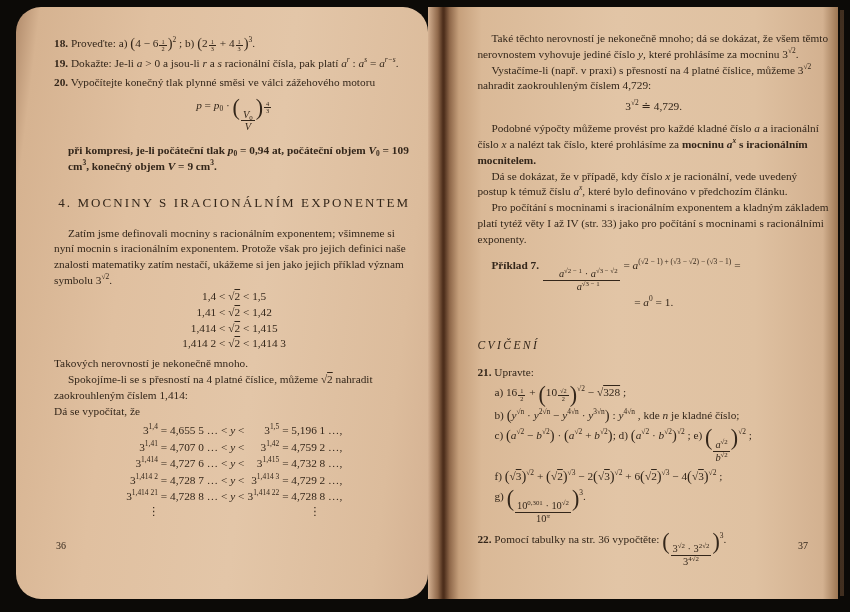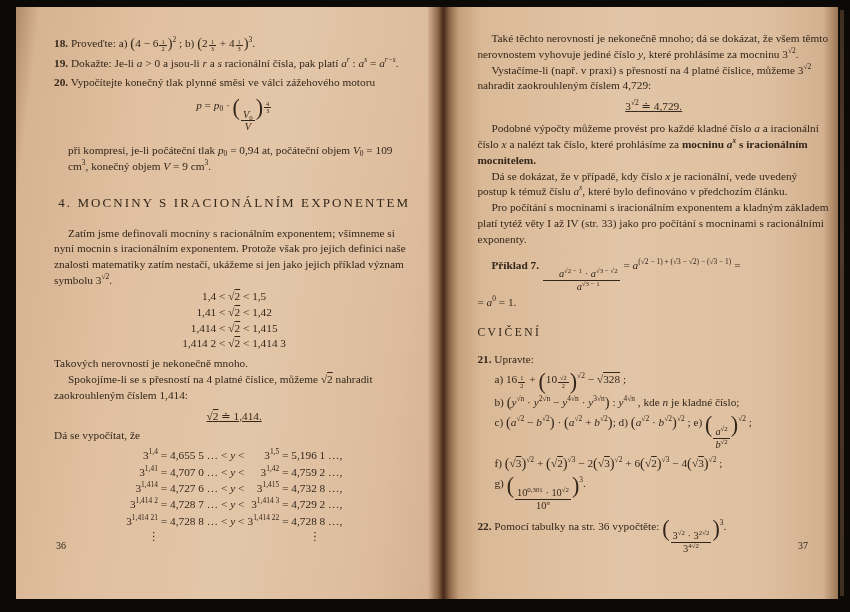--- a/index.html
+++ b/index.html
@@ -1,56 +1,56 @@
 <!DOCTYPE html>
 <html><head>
 <meta charset="utf-8">
 <style>
   html,body{margin:0;padding:0;}
   body{width:850px;height:612px;background:#0c0a07;position:relative;overflow:hidden;
        font-family:"Liberation Serif","DejaVu Serif",serif;color:#33261a;}
   .book{position:absolute;left:16px;top:7px;width:822px;height:592px;display:flex;}
   .page{position:relative;font-size:11.3px;line-height:1.40;}
   .page.lp{width:372px;background:linear-gradient(97deg,#b18b6b 0%,#d6b391 5%,#e0c0a0 28%,#e3c6a8 58%,#dcbc9c 88%,#d4b192 100%);
-           padding:28px 14px 0 38px;}
+           padding:28px 14px 0 38px;border-radius:25px;}
   .page.rp{width:364px;background:linear-gradient(90deg,#c6a07c 0%,#dab997 6%,#e2c5a6 42%,#dfc1a1 78%,#d3b190 96%,#9c7653 100%);
            padding:24px 8px 0 18px;}
   .gutter{width:32px;background:linear-gradient(90deg,#d4b192 0%,#926b4b 30%,#51321e 47%,#47291704 50%,#51321e 53%,#926b4b 72%,#c6a07c 100%);}
   .gutter{background:linear-gradient(90deg,#d4b192 0%,#8f684a 32%,#4e2f1c 48%,#4e2f1c 52%,#8f684a 70%,#c6a07c 100%);}
   .sup{font-size:.66em;vertical-align:.62em;line-height:0;}
   .sub{font-size:.66em;vertical-align:-.25em;line-height:0;}
   .i{font-style:italic}
   .b{font-weight:bold}
   .ov{text-decoration:overline}
   .bp{font-size:1.28em;line-height:0;vertical-align:-.1em}
   .bp2{font-size:1.95em;line-height:0;vertical-align:-.28em}
   .frac{display:inline-flex;flex-direction:column;align-items:center;vertical-align:-.85em;
         line-height:1.12;font-size:.92em;margin:0 1px;text-align:center}
   .frac .fn{border-bottom:1px solid #33261a;padding:0 2px}
   .frac .fd{padding:0 2px}
   .frac.fsup{font-size:.56em;vertical-align:.5em;line-height:1.05}
   .ctr{text-align:center}
   .ind{text-indent:14px}
   .para{margin:0}
   .exi{margin:1px 0 3px;}
-  .note{padding-left:14px;margin:10px 0 0;}
+  .note{padding-left:14px;margin:10px 0 0;font-weight:bold;}
   .formula{margin:7px 0 5px;}
   .heading{text-align:center;font-size:13px;letter-spacing:2.1px;font-weight:400;margin:20px 0 13px;white-space:nowrap}
-  .eq{margin:5px 0 4px;text-decoration:underline;}
+  .eq{margin:5px 0 4px;}
   .tbl{display:grid;grid-template-columns:repeat(5,max-content);column-gap:3px;justify-content:center;margin-top:3px;line-height:1.45}
   .tbl .ce{white-space:nowrap}
   .tbl .r{justify-self:end}
   .dotsrow{display:flex;justify-content:center;gap:150px;line-height:1.05;margin-top:2px;letter-spacing:0}
   .pn{position:absolute;bottom:46px;font-size:10px}
   .lp .pn{left:40px}
   .rp .pn{right:30px}
-  .cvic{letter-spacing:2.4px;margin:15px 0 10px;font-size:11.6px}
+  .cvic{font-style:italic;letter-spacing:2.4px;margin:28px 0 10px;font-size:11.6px}
   .sit{margin:5px 0 5px 17px;}
   .prk{margin:10px 0 0;}
-  .prk2{margin:2px 0 0;}
+  .prk2{margin:2px 0 0;text-align:center;}
   .edge{position:absolute;right:6px;top:10px;width:4px;height:586px;background:linear-gradient(180deg,#6b4c33,#856247 40%,#6b4c33);opacity:.55}
   .nw{white-space:nowrap}
 </style>
 </head>
 <body>
 
 <div class="book">
 
   <div class="page lp">
     <div class="exi nw"><span class="b">18.</span><span> Proveďte: a) </span><span class="bp">(</span><span>4 − 6</span><span class="frac fsup">
@@ -78,21 +78,20 @@
 
     <p class="para ind"><span>Zatím jsme definovali mocniny s racionálním exponentem; všimneme si nyní mocnin s iracionálním exponentem. Protože však pro jejich definici naše znalosti matematiky zatím nestačí, ukážeme si jen jako jejich příklad význam symbolu 3</span><span class="sup">√2</span><span>.</span></p>
 
     <div class="ctr"><span>1,4 &lt; </span><span>√</span><span class="ov">2</span><span> &lt; 1,5</span></div>
     <div class="ctr"><span>1,41 &lt; </span><span>√</span><span class="ov">2</span><span> &lt; 1,42</span></div>
     <div class="ctr"><span>1,414 &lt; </span><span>√</span><span class="ov">2</span><span> &lt; 1,415</span></div>
     <div class="ctr"><span>1,414 2 &lt; </span><span>√</span><span class="ov">2</span><span> &lt; 1,414 3</span></div>
 
     <p class="para" style="margin-top:4px"><span>Takových nerovností je nekonečně mnoho.</span></p>
     <p class="para ind"><span>Spokojíme-li se s přesností na 4 platné číslice, můžeme </span><span>√</span><span class="ov">2</span><span> nahradit zaokrouhleným číslem 1,414:</span></p>
-    <div class="ctr eq"><span>√</span><span class="ov">2</span><span> ≐ 1,414.</span></div>
     <p class="para"><span>Dá se vypočítat, že</span></p>
 
     <div class="tbl">
       <div class="ce r"><span>3</span><span class="sup">1,4</span></div>
       <div class="ce"><span>= 4,655 5 …</span></div>
       <div class="ce"><span>&lt; </span><span class="i">y</span><span> &lt;</span></div>
       <div class="ce r"><span>3</span><span class="sup">1,5</span></div>
       <div class="ce"><span>= 5,196 1 …,</span></div>
 
       <div class="ce r"><span>3</span><span class="sup">1,41</span></div>

